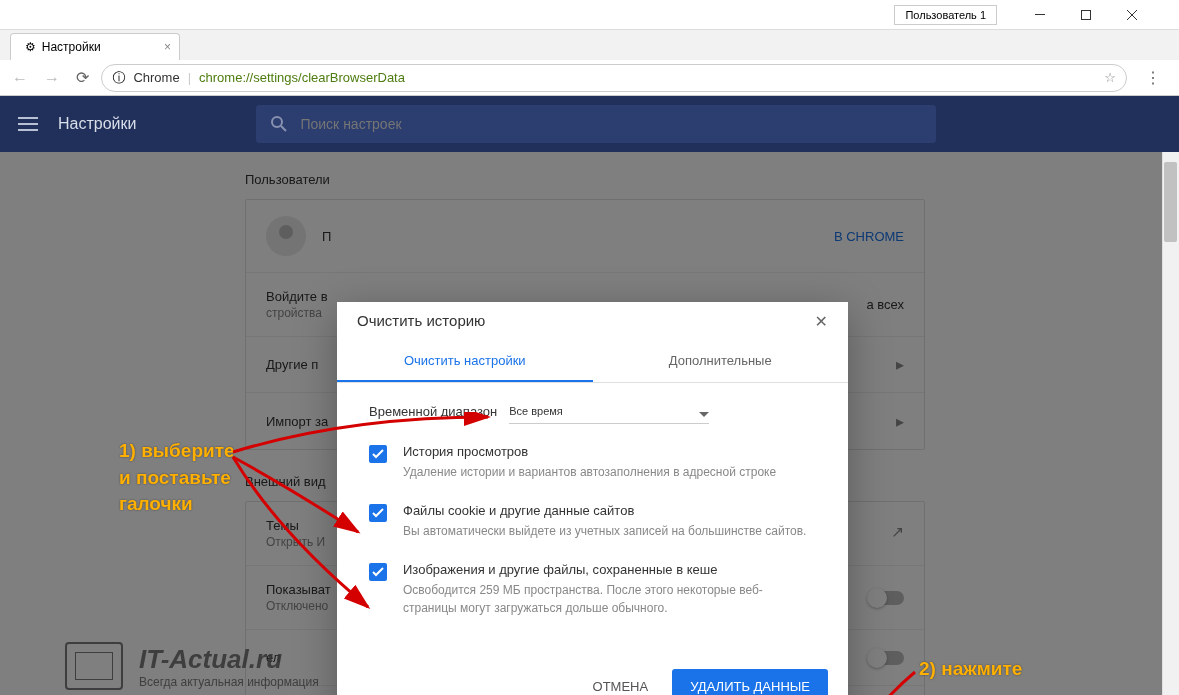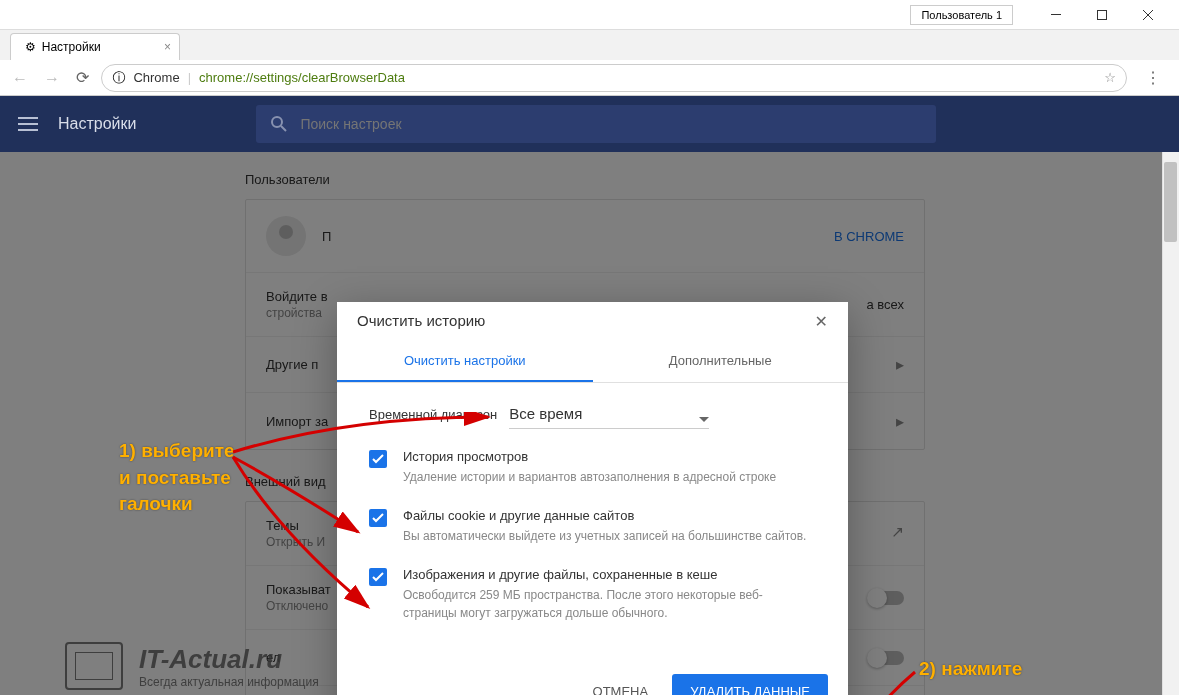--- a/index.html
+++ b/index.html
@@ -1,17 +1,17 @@
 <!DOCTYPE html>
 <html><head>
 <meta charset="utf-8">
 <style>
 *{margin:0;padding:0;box-sizing:border-box;font-family:Arial,sans-serif}
 body{width:1179px;height:695px;background:#fff;overflow:hidden;position:relative}
-.titlebar{height:30px;background:#fff;border-bottom:1px solid #ddd;display:flex;align-items:center;justify-content:flex-end;padding:0 8px;gap:0}
+.titlebar{height:30px;background:#fff;border-bottom:1px solid #ddd;display:flex;align-items:center;justify-content:flex-end;padding:0 24px;gap:0}
 .user-btn{border:1px solid #ccc;padding:3px 10px;font-size:11px;margin-right:20px}
 .win-btn{width:46px;height:30px;display:flex;align-items:center;justify-content:center;color:#333}
 .tabstrip{height:30px;background:#f2f2f2;display:flex;align-items:flex-end;padding-left:10px}
 .tab{background:#fff;border:1px solid #ccc;border-bottom:none;border-radius:4px 4px 0 0;padding:6px 14px;font-size:12px;display:flex;align-items:center;gap:6px;min-width:170px;position:relative}
 .tab-close{position:absolute;right:8px;color:#888}
 .addrbar{height:36px;background:#fff;border-bottom:1px solid #ccc;display:flex;align-items:center;padding:0 12px;gap:12px}
 .nav-arrows{display:flex;gap:16px;color:#666}
 .nav-arrows span.disabled{color:#bbb}
 .urlbox{flex:1;border:1px solid #ccc;border-radius:15px;height:28px;display:flex;align-items:center;padding:0 10px;gap:8px;font-size:13px}
 .url-prefix{color:#333}
@@ -45,21 +45,21 @@
 .dialog{position:absolute;left:337px;top:150px;width:511px;background:#fff;box-shadow:0 10px 40px rgba(0,0,0,.3)}
 .dlg-header{padding:10px 20px;display:flex;align-items:flex-start;justify-content:space-between}
 .dlg-title{font-size:15px;color:#333}
 .dlg-close{color:#666;font-size:16px}
 .dlg-tabs{display:flex;border-bottom:1px solid #e0e0e0}
 .dlg-tab{flex:1;text-align:center;padding:12px 0;font-size:13px;color:#666;cursor:pointer}
 .dlg-tab.active{color:#1a73e8;border-bottom:2px solid #1a73e8;font-weight:500}
 .dlg-body{padding:16px 32px}
 .time-row{display:flex;align-items:center;gap:12px;margin-bottom:20px}
 .time-label{font-size:13px;color:#333}
-.time-select{flex:1;max-width:200px;border:none;border-bottom:1px solid #ccc;padding:6px 0;font-size:15px;display:flex;justify-content:space-between;align-items:flex-end;color:#333}
+.time-select{flex:1;max-width:200px;border:none;border-bottom:1px solid #ccc;padding:6px 0;font-size:11px;display:flex;justify-content:space-between;align-items:flex-end;color:#333}
 .drop-tri{width:0;height:0;border-left:5px solid transparent;border-right:5px solid transparent;border-top:5px solid #666}
 .opt-row{display:flex;gap:16px;margin-bottom:22px}
 .chk{width:18px;height:18px;background:#1a73e8;border-radius:2px;flex-shrink:0;display:flex;align-items:center;justify-content:center;margin-top:1px}
 .chk svg{width:12px;height:10px}
 .opt-text{flex:1}
 .opt-title{font-size:13px;color:#333;margin-bottom:4px}
 .opt-desc{font-size:12px;color:#888;line-height:1.5}
 .dlg-footer{padding:14px 20px 20px;display:flex;justify-content:flex-end;gap:10px;align-items:center}
 .btn-cancel{padding:8px 14px;font-size:13px;color:#555;font-weight:500}
 .btn-primary{padding:10px 18px;background:#1a73e8;color:#fff;font-size:13px;font-weight:500;border-radius:3px}

